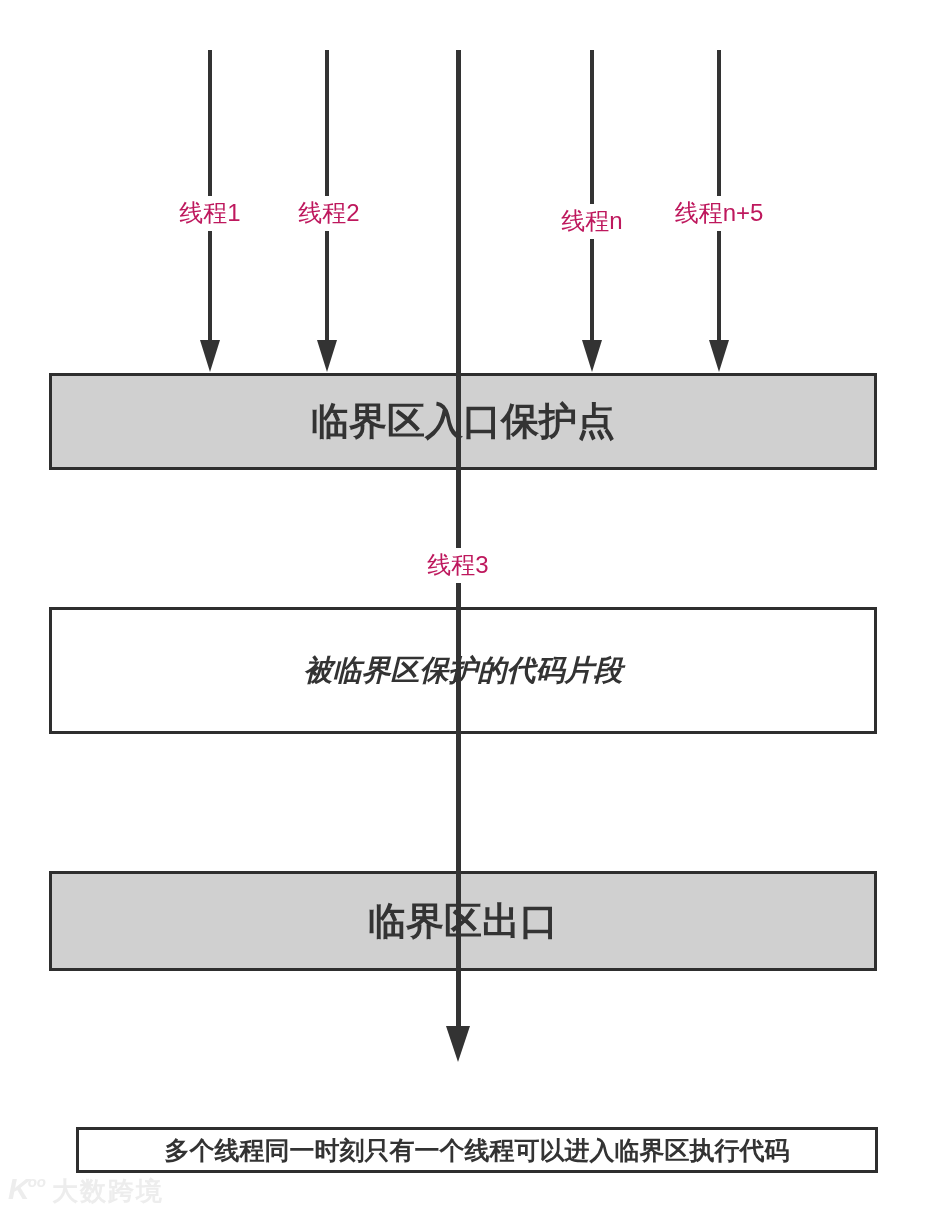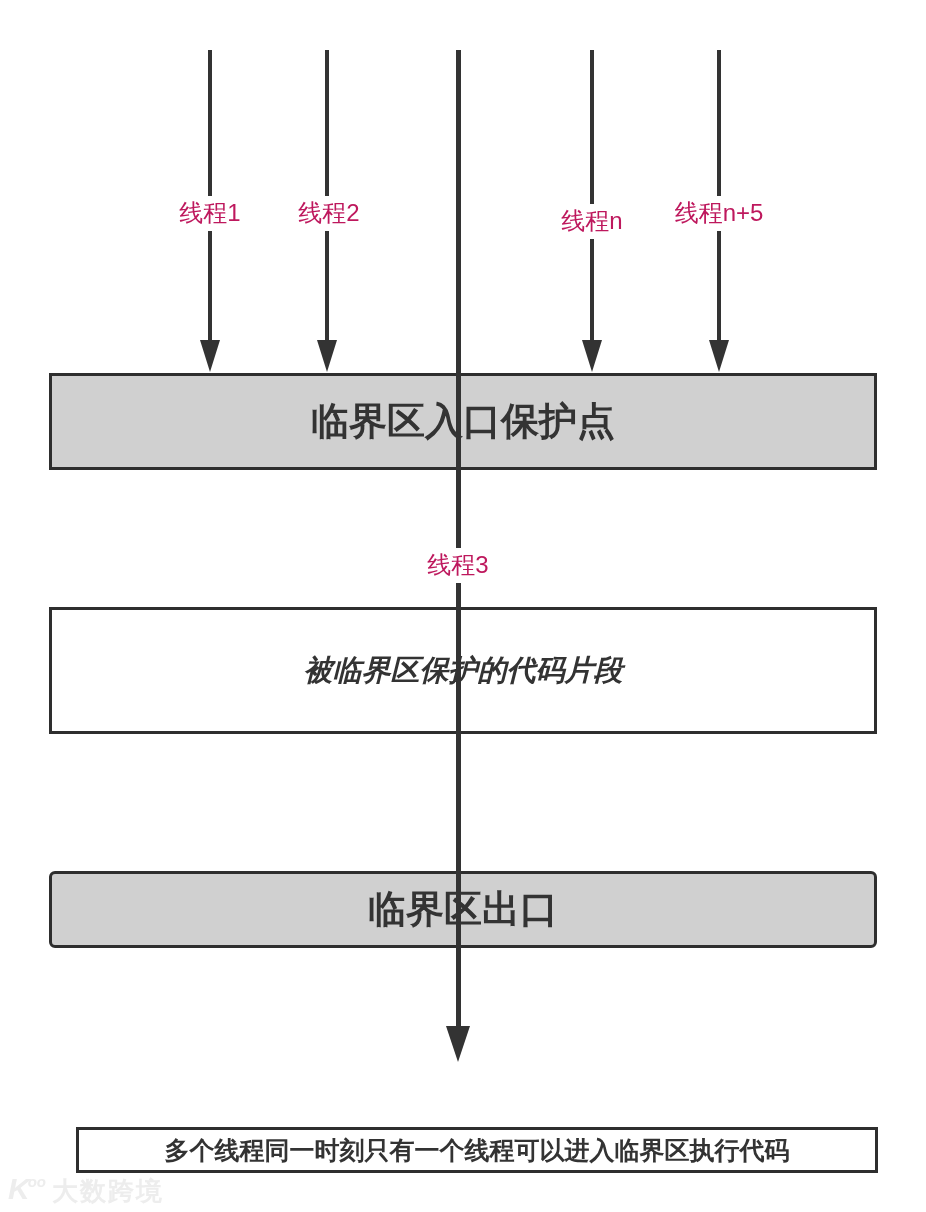--- a/index.html
+++ b/index.html
@@ -77,21 +77,21 @@
     border: 3px solid #2e2e2e;
     display: flex;
     align-items: center;
     justify-content: center;
     z-index: 1;
   }
   .box-gray  { background: #d0d0d0; }
   .box-white { background: #ffffff; }
   .box-entry { top: 373px; height: 97px; }
   .box-code  { top: 607px; height: 127px; }
-  .box-exit  { top: 871px; height: 77px; border-radius: 6px; }
+  .box-exit  { top: 871px; height: 100px; }
   .box-note  {
     left: 76px;
     top: 1127px;
     width: 802px;
     height: 46px;
     background: #ffffff;
   }
   .box-label {
     position: relative;
     z-index: 3;

